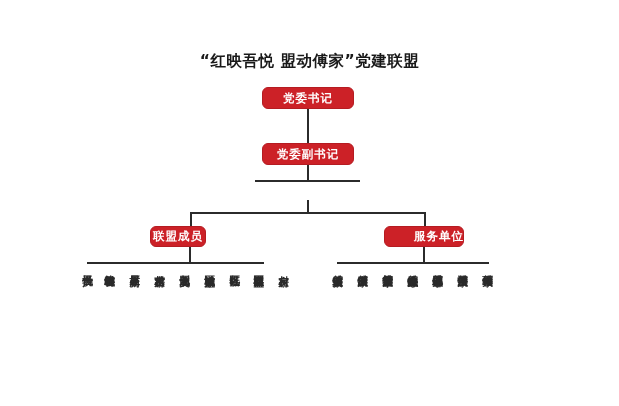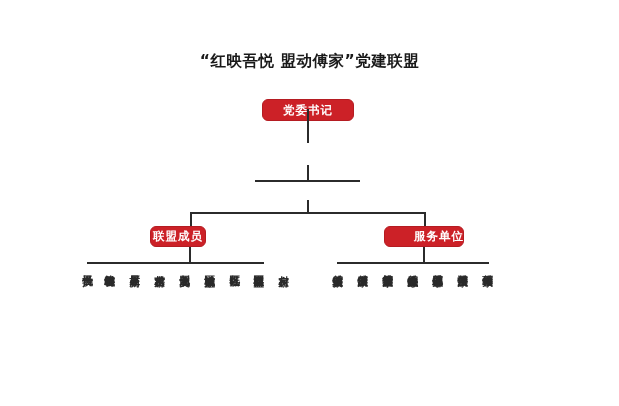--- a/index.html
+++ b/index.html
@@ -66,24 +66,25 @@
     top: 267px;
   }
 </style>
 </head>
 <body>
 
 <div id="chart-root">
 
   <div class="title">“红映吾悦 盟动傅家”党建联盟</div>
 
-  <div class="node-box" style="left:262px; top:87px; width:92px; height:22px;margin-top:12px;">党委书记</div>
+  <div class="node-box" style="left:262px; top:87px; width:92px; height:22px;">党委书记</div>
 
   <div class="connector v-line" style="left:307px; top:109px; height:34px;"></div>
 
+  <div class="node-box" style="left:262px; top:143px; width:92px; height:22px;">党委副书记</div>
 
   <div class="connector v-line" style="left:307px; top:165px; height:15px;"></div>
   <div class="connector h-line" style="left:255px; top:180px; width:105px;"></div>
 
   <div class="connector v-line" style="left:307px; top:200px; height:12px;"></div>
   <div class="connector h-line" style="left:190px; top:212px; width:235px;"></div>
   <div class="connector v-line" style="left:190px; top:212px; height:14px;"></div>
   <div class="connector v-line" style="left:424px; top:212px; height:14px;"></div>
 
   <div class="node-box" style="left:150px; top:226px; width:56px; height:21px;">联盟成员</div>

